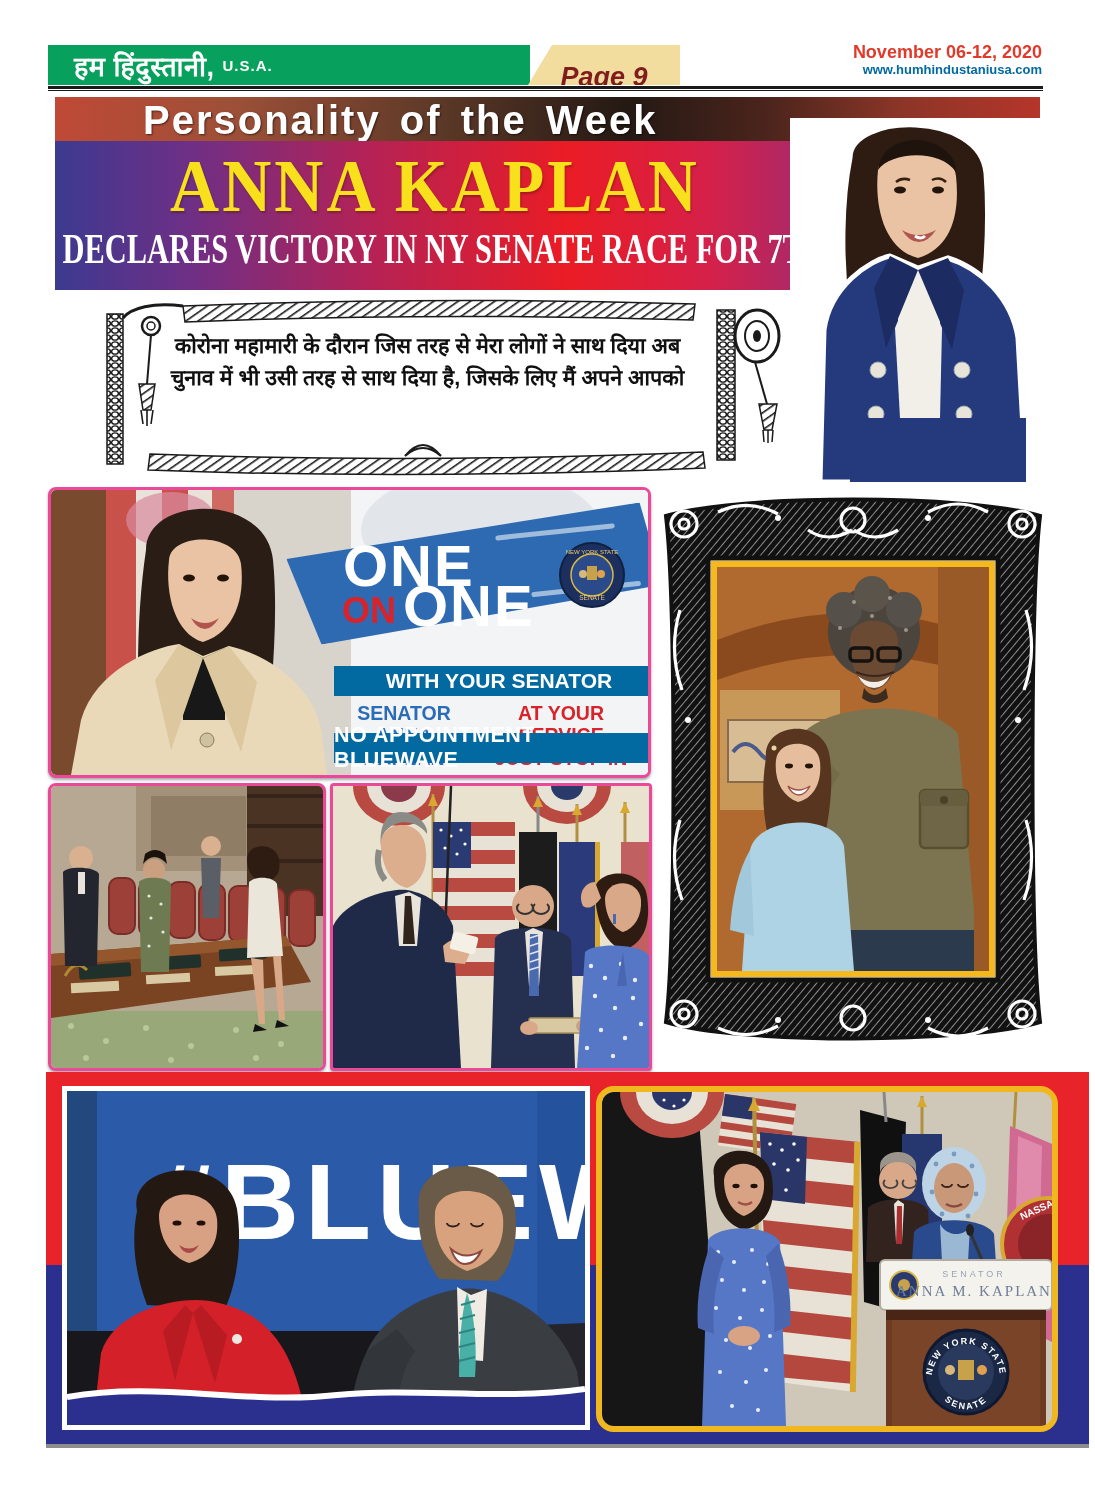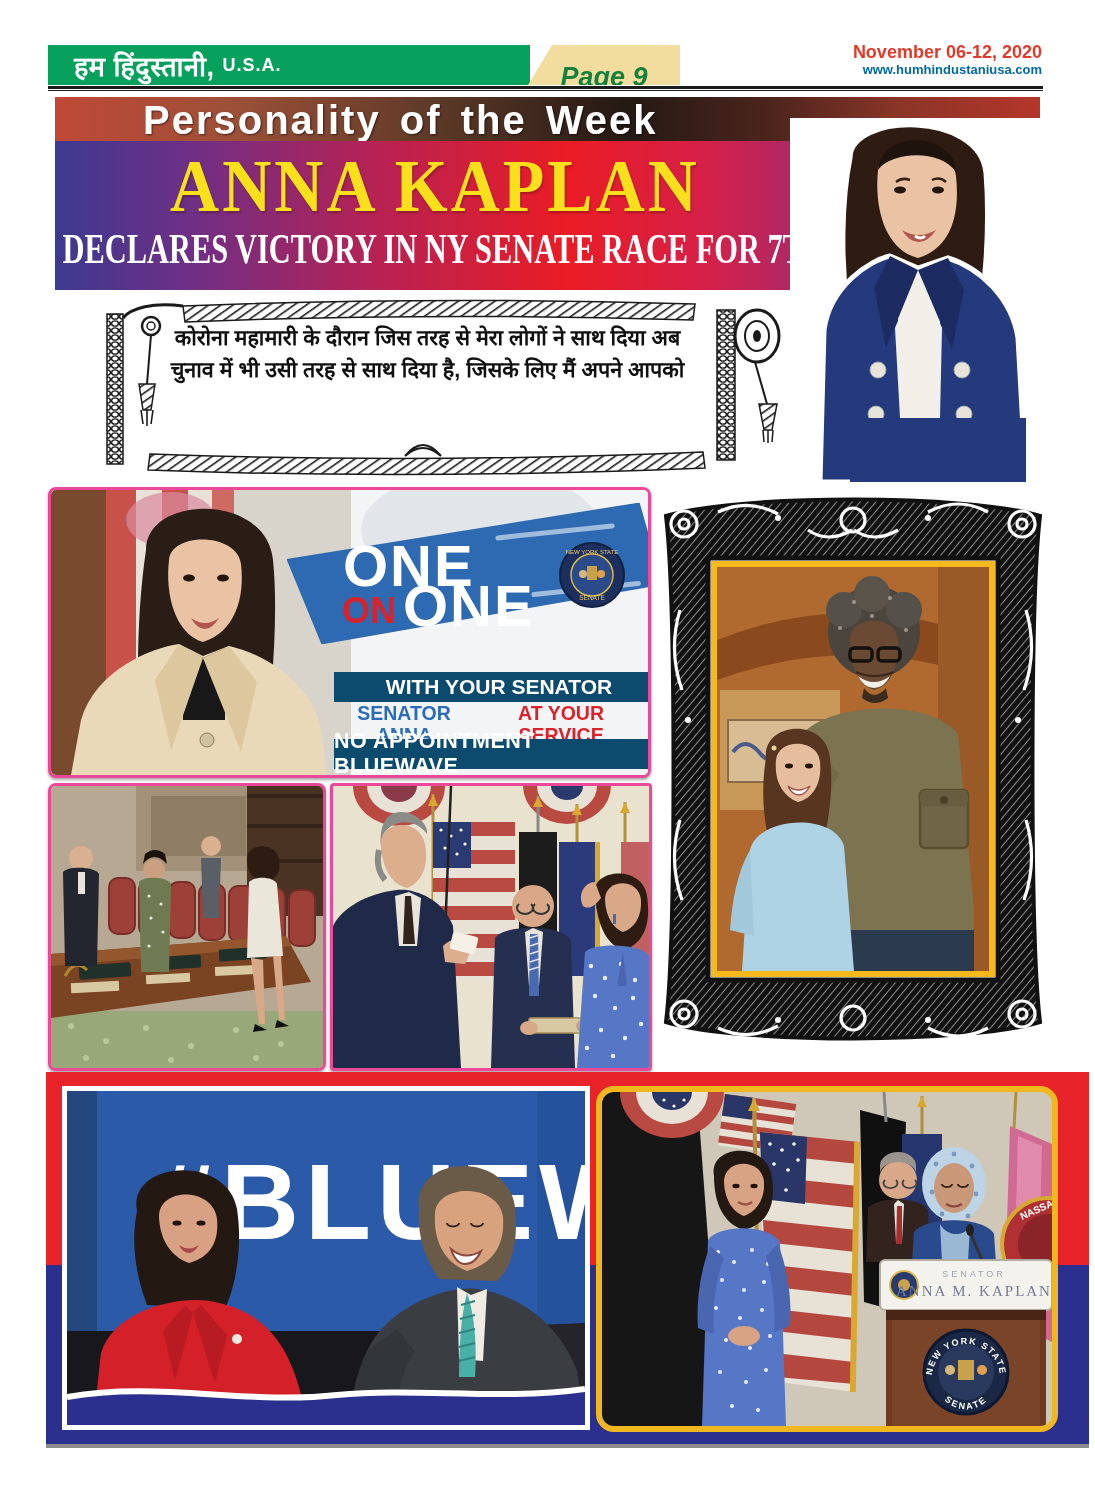--- a/index.html
+++ b/index.html
@@ -4,25 +4,25 @@
 <style>
   html,body{margin:0;padding:0;background:#fff;}
   #page{position:relative;width:1095px;height:1490px;background:#fff;overflow:hidden;
         font-family:"Liberation Sans",sans-serif;}
   .abs{position:absolute;}
 
   
   #green-bar{left:48px;top:45px;width:482px;height:40px;background:#07a05c;
     display:flex;align-items:center;padding-left:26px;box-sizing:border-box;}
   #green-bar .hi{color:#fff;font-weight:bold;font-size:27px;letter-spacing:.5px;}
-  #green-bar .usa{color:#fff;font-weight:bold;font-size:18px;margin-left:8px;letter-spacing:1px;}
+  #green-bar .usa{color:#fff;font-weight:bold;font-size:15px;margin-left:8px;letter-spacing:1px;}
   #page-tab{left:528px;top:45px;width:152px;height:40px;background:#f2dc9e;
     clip-path:polygon(24px 0,100% 0,100% 100%,0 100%);
     display:flex;align-items:center;justify-content:center;}
-  #page-tab span{font-style:italic;font-weight:bold;font-size:27px;color:#15803d;margin-top:24px;}
+  #page-tab span{font-style:italic;font-weight:bold;font-size:27px;color:#7f1d1d;margin-top:24px;}
   #date-block{right:53px;top:42px;text-align:right;line-height:1.15;}
   #date-line{color:#e03a2a;font-weight:bold;font-size:18px;}
   #site-line{color:#0369a1;font-weight:bold;font-size:13px;}
   #mast-rule{left:48px;top:86px;width:995px;height:5px;
     border-top:3px solid #1a1a1a;border-bottom:1px solid #1a1a1a;box-sizing:border-box;}
 
   
   #personality-banner{left:55px;top:91px;width:985px;height:47px;
     background:linear-gradient(90deg,#bf4936 0%,#9d5038 18%,#5f3a28 38%,#241914 58%,#4a241c 72%,#8c3527 86%,#b5352a 100%);
     display:flex;align-items:center;z-index:1;margin-top:6px;}
@@ -35,40 +35,40 @@
     font-size:68px;color:#f8e01c;letter-spacing:3px;transform:scaleY(1.08);
     text-shadow:1px 2px 2px rgba(60,20,0,.35);}
   #subheadline{margin-top:6px;font-family:"Liberation Serif",serif;font-weight:bold;
     font-size:31px;color:#fff;white-space:nowrap;transform:scale(.98,1.35);transform-origin:center;}
 
   
   #portrait-box{left:790px;top:118px;width:252px;height:364px;background:#fff;z-index:5;}
 
   
   #scroll-box{left:55px;top:292px;width:735px;height:190px;z-index:0;}
-  #quote-text{position:absolute;left:85px;top:30px;width:575px;text-align:center;
+  #quote-text{position:absolute;left:85px;top:38px;width:575px;text-align:center;
     font-weight:bold;font-size:21.5px;color:#101010;line-height:1.5;}
 
   
   .photo-panel{border:3px solid #ec4899;box-shadow:0 2px 3px rgba(0,0,0,.35);
     background:#fff;overflow:hidden;}
   #panel-one{left:48px;top:487px;width:597px;height:285px;border-radius:8px;}
   #frame-box{left:658px;top:490px;width:390px;height:558px;}
   #photo-senate{left:48px;top:783px;width:272px;height:282px;border-radius:8px;}
   #photo-swear{left:330px;top:783px;width:316px;height:282px;border-radius:4px;}
 
   
   .brush{position:absolute;left:238px;top:30px;width:372px;height:108px;background:#2e6ab2;
     transform:rotate(-6deg);clip-path:polygon(0 18%,96% 0,100% 78%,7% 100%);}
   .brush .streak{position:absolute;background:rgba(255,255,255,.55);height:5px;border-radius:3px;}
   .one-1{position:absolute;left:292px;top:42px;font-size:58px;font-weight:bold;color:#fff;letter-spacing:2px;}
   .one-on{position:absolute;left:291px;top:100px;font-size:36px;font-weight:bold;color:#d8232a;}
   .one-2{position:absolute;left:352px;top:82px;font-size:58px;font-weight:bold;color:#fff;letter-spacing:2px;}
-  .promo-bar{position:absolute;left:283px;width:330px;height:30px;background:#0c4a6e;
-    color:#fff;font-weight:bold;display:flex;align-items:center;justify-content:center;margin-top:6px;}
+  .promo-bar{position:absolute;left:283px;width:330px;height:30px;background:#0369a1;
+    color:#fff;font-weight:bold;display:flex;align-items:center;justify-content:center;}
   #bar-with{top:176px;font-size:21px;}
   #bar-noapp{top:243px;font-size:21.5px;letter-spacing:.5px;}
   .promo-cols{position:absolute;left:283px;top:212px;width:314px;display:flex;justify-content:space-between;}
   .promo-cols .col{font-weight:bold;font-size:19.5px;line-height:1.15;text-align:center;}
   .col.blue{color:#2a6cb8;}
   .col.red{color:#d8232a;}
   #promo-seal{position:absolute;left:508px;top:52px;}
 
   
   #bottom-box{left:46px;top:1072px;width:1043px;height:372px;

